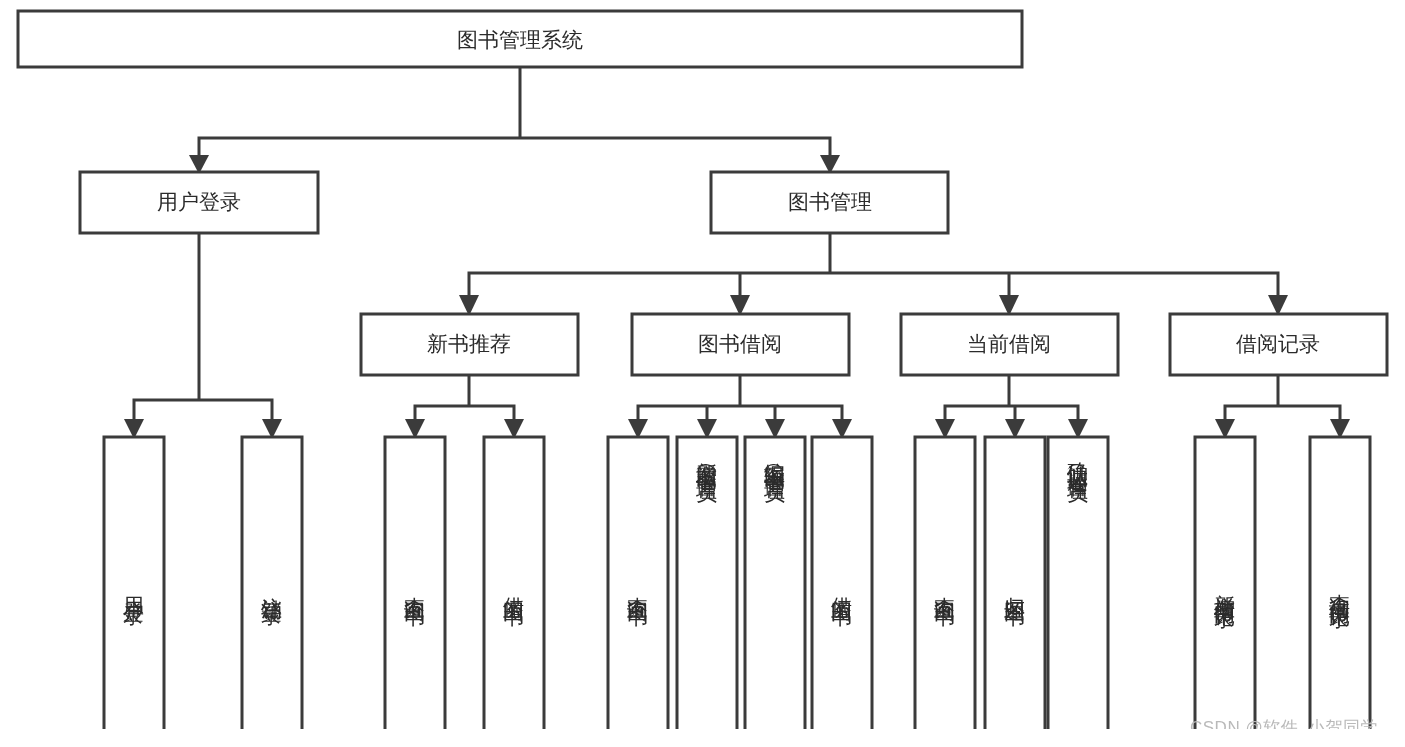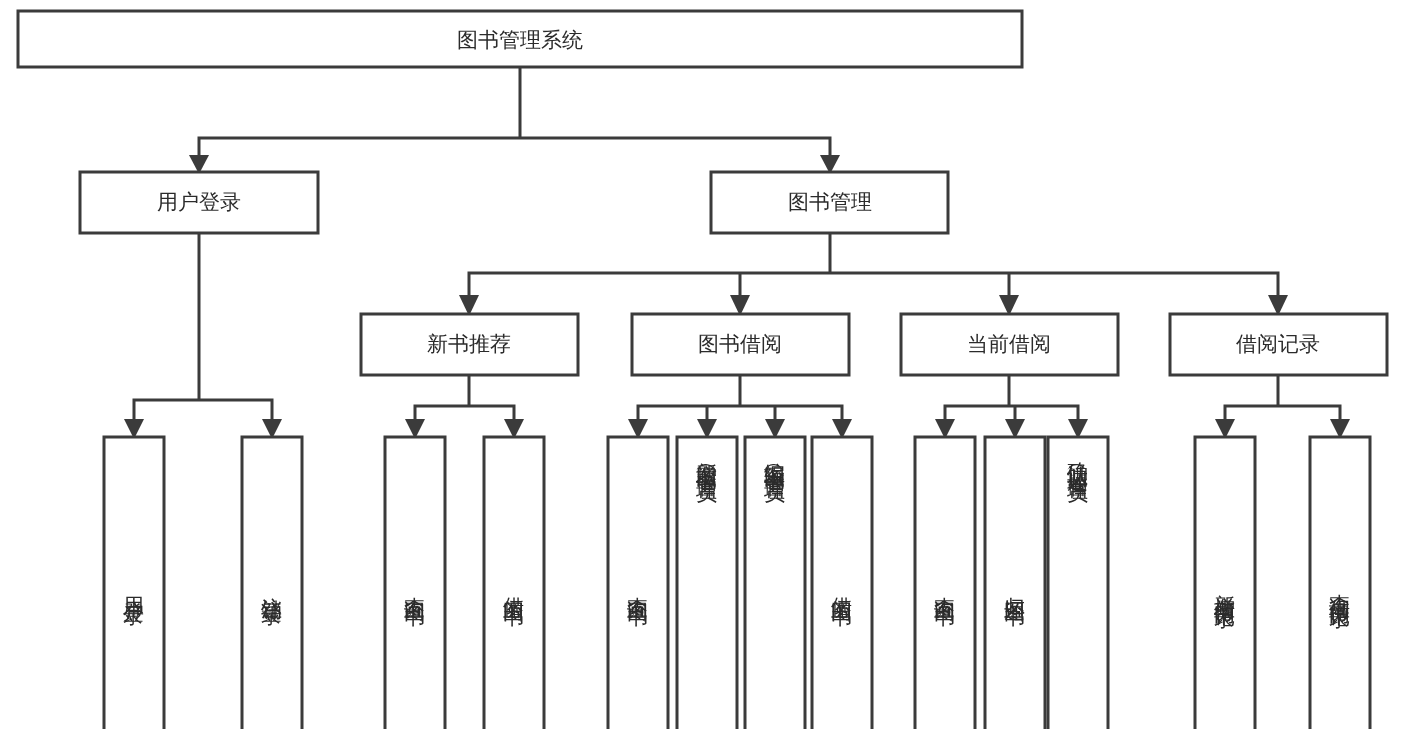--- a/index.html
+++ b/index.html
@@ -214,14 +214,15 @@
   </div>
 
   <div class="leaf-label-wrap" style="left:1195px; top:437px; width:60px; height:298px; align-items:center;">
     <span class="leaf-label-v">新增借阅记录</span>
   </div>
 
   <div class="leaf-label-wrap" style="left:1310px; top:437px; width:60px; height:298px; align-items:center;">
     <span class="leaf-label-v">查询借阅记录</span>
   </div>
 
+  <div class="watermark" style="left:1190px; top:716px;">CSDN @软件_小贺同学</div>
 
 </div>
 
 </body></html>

